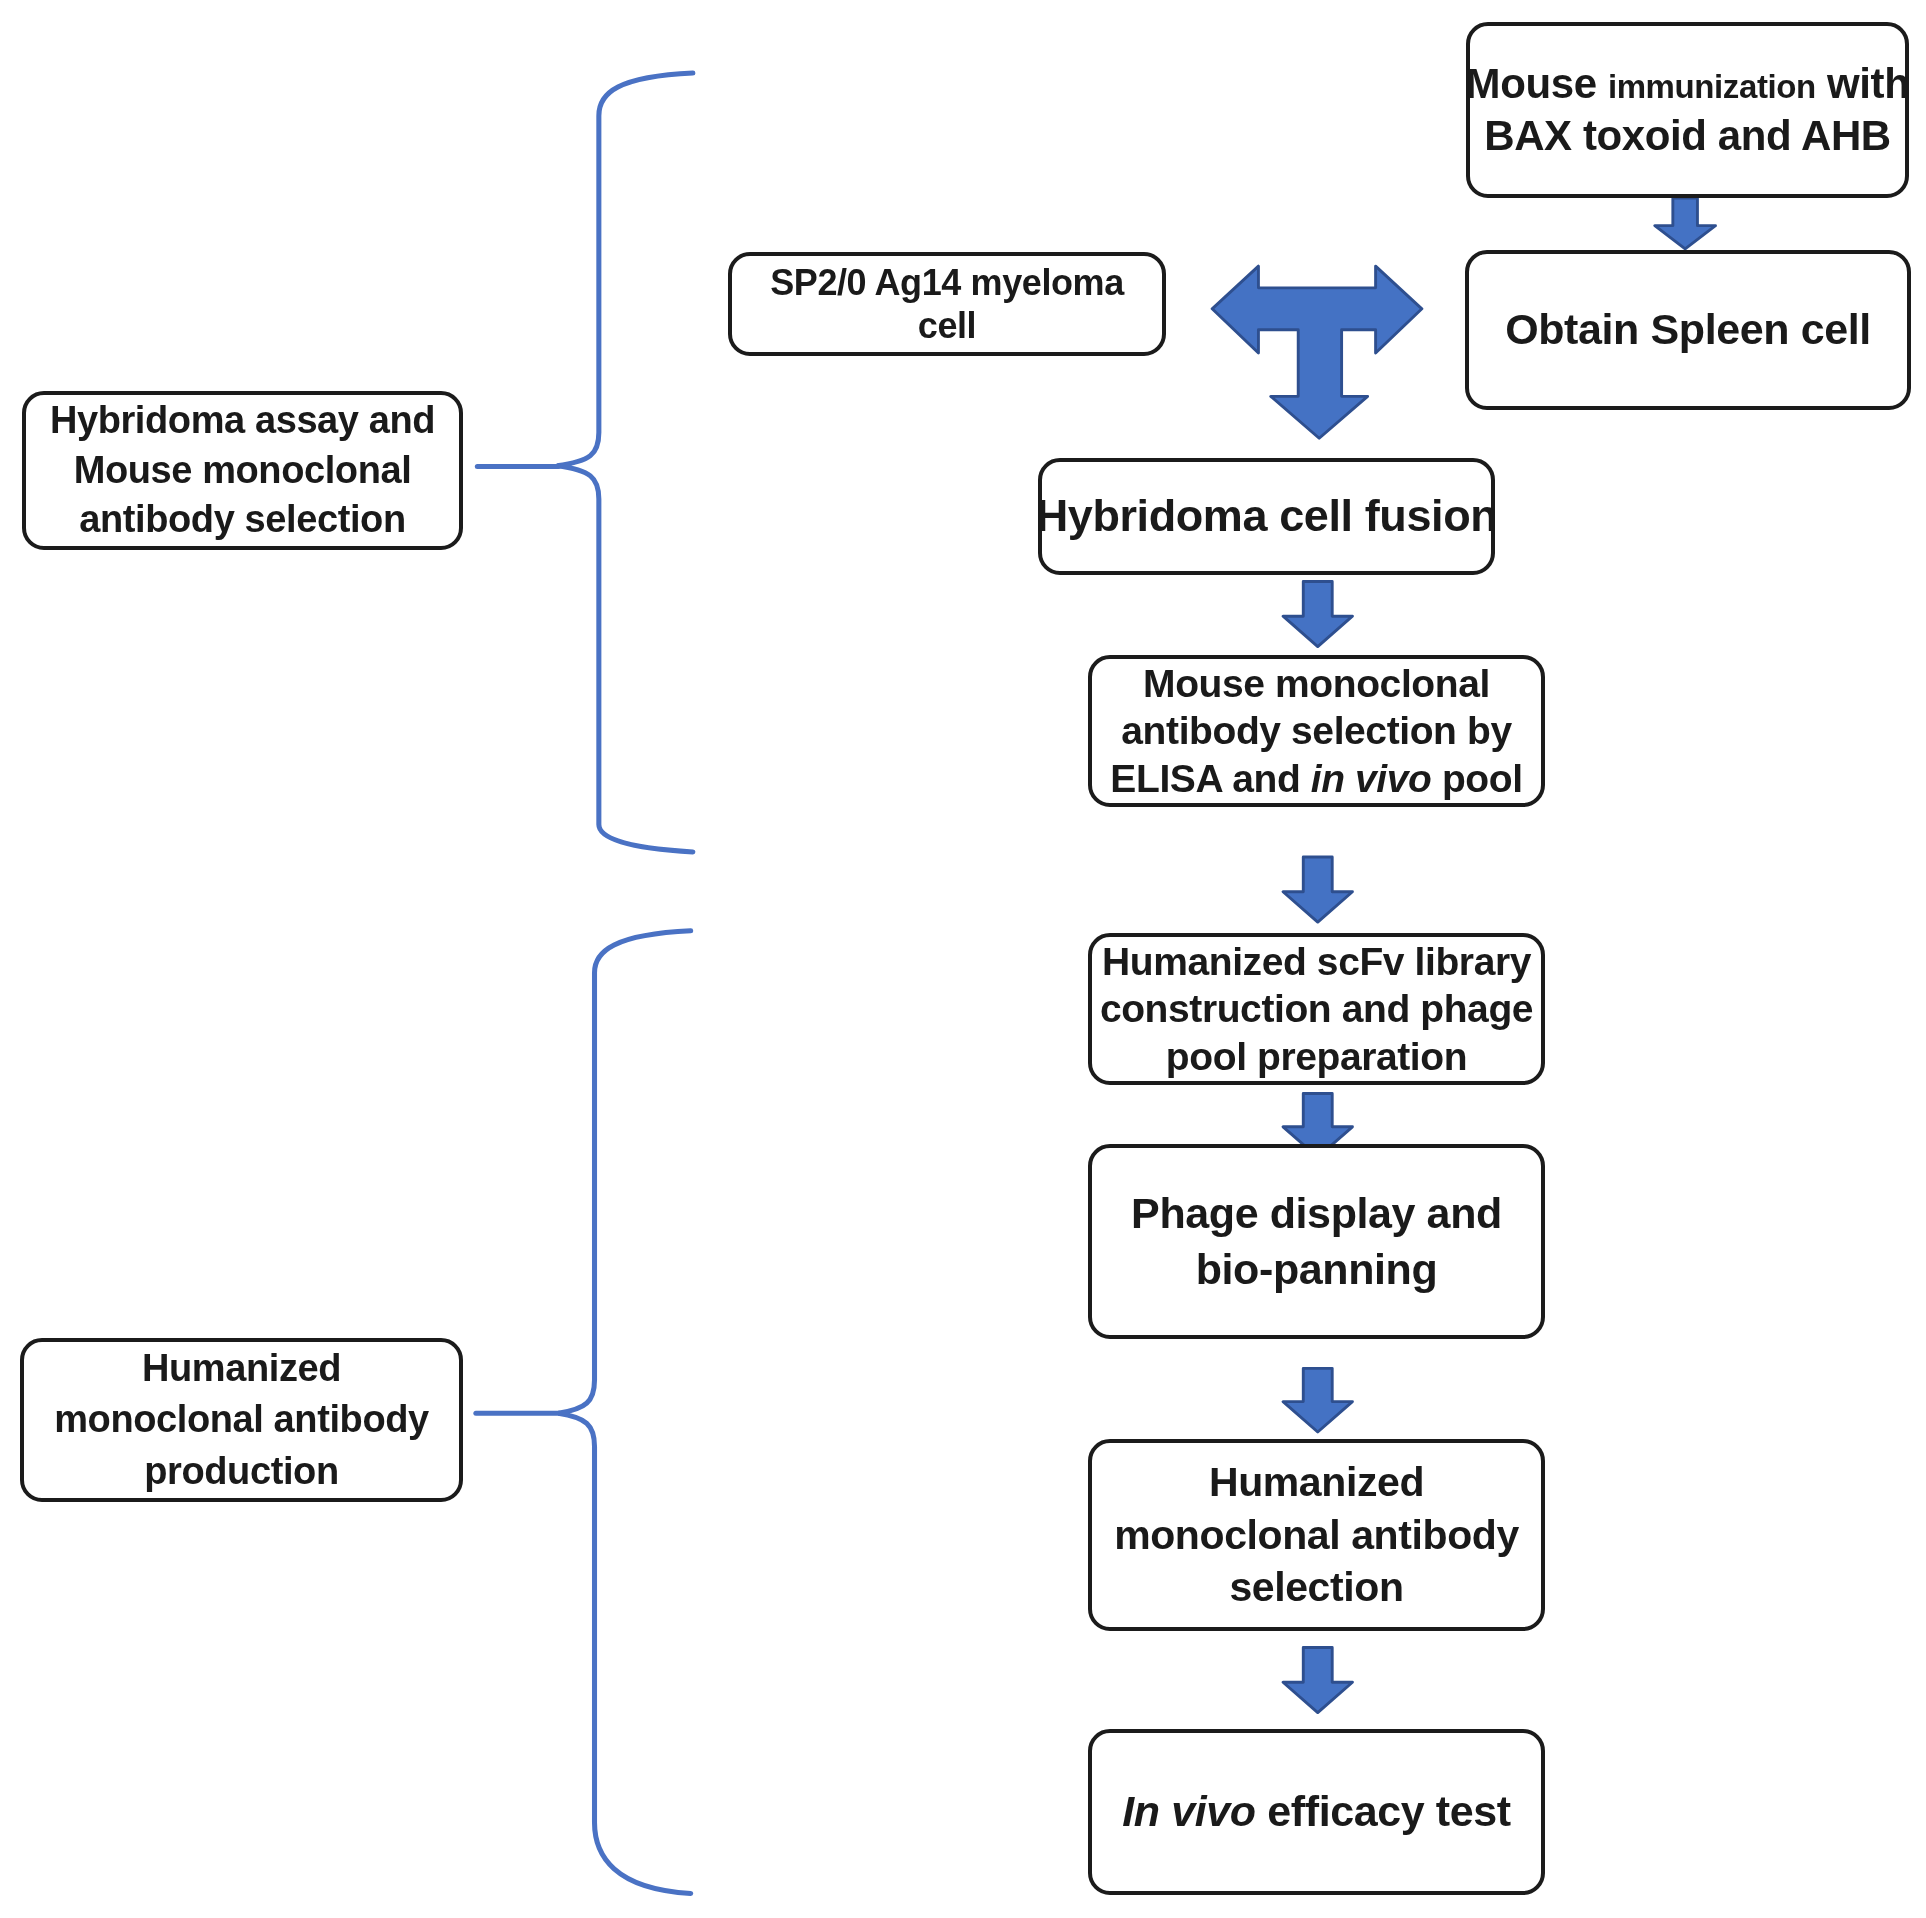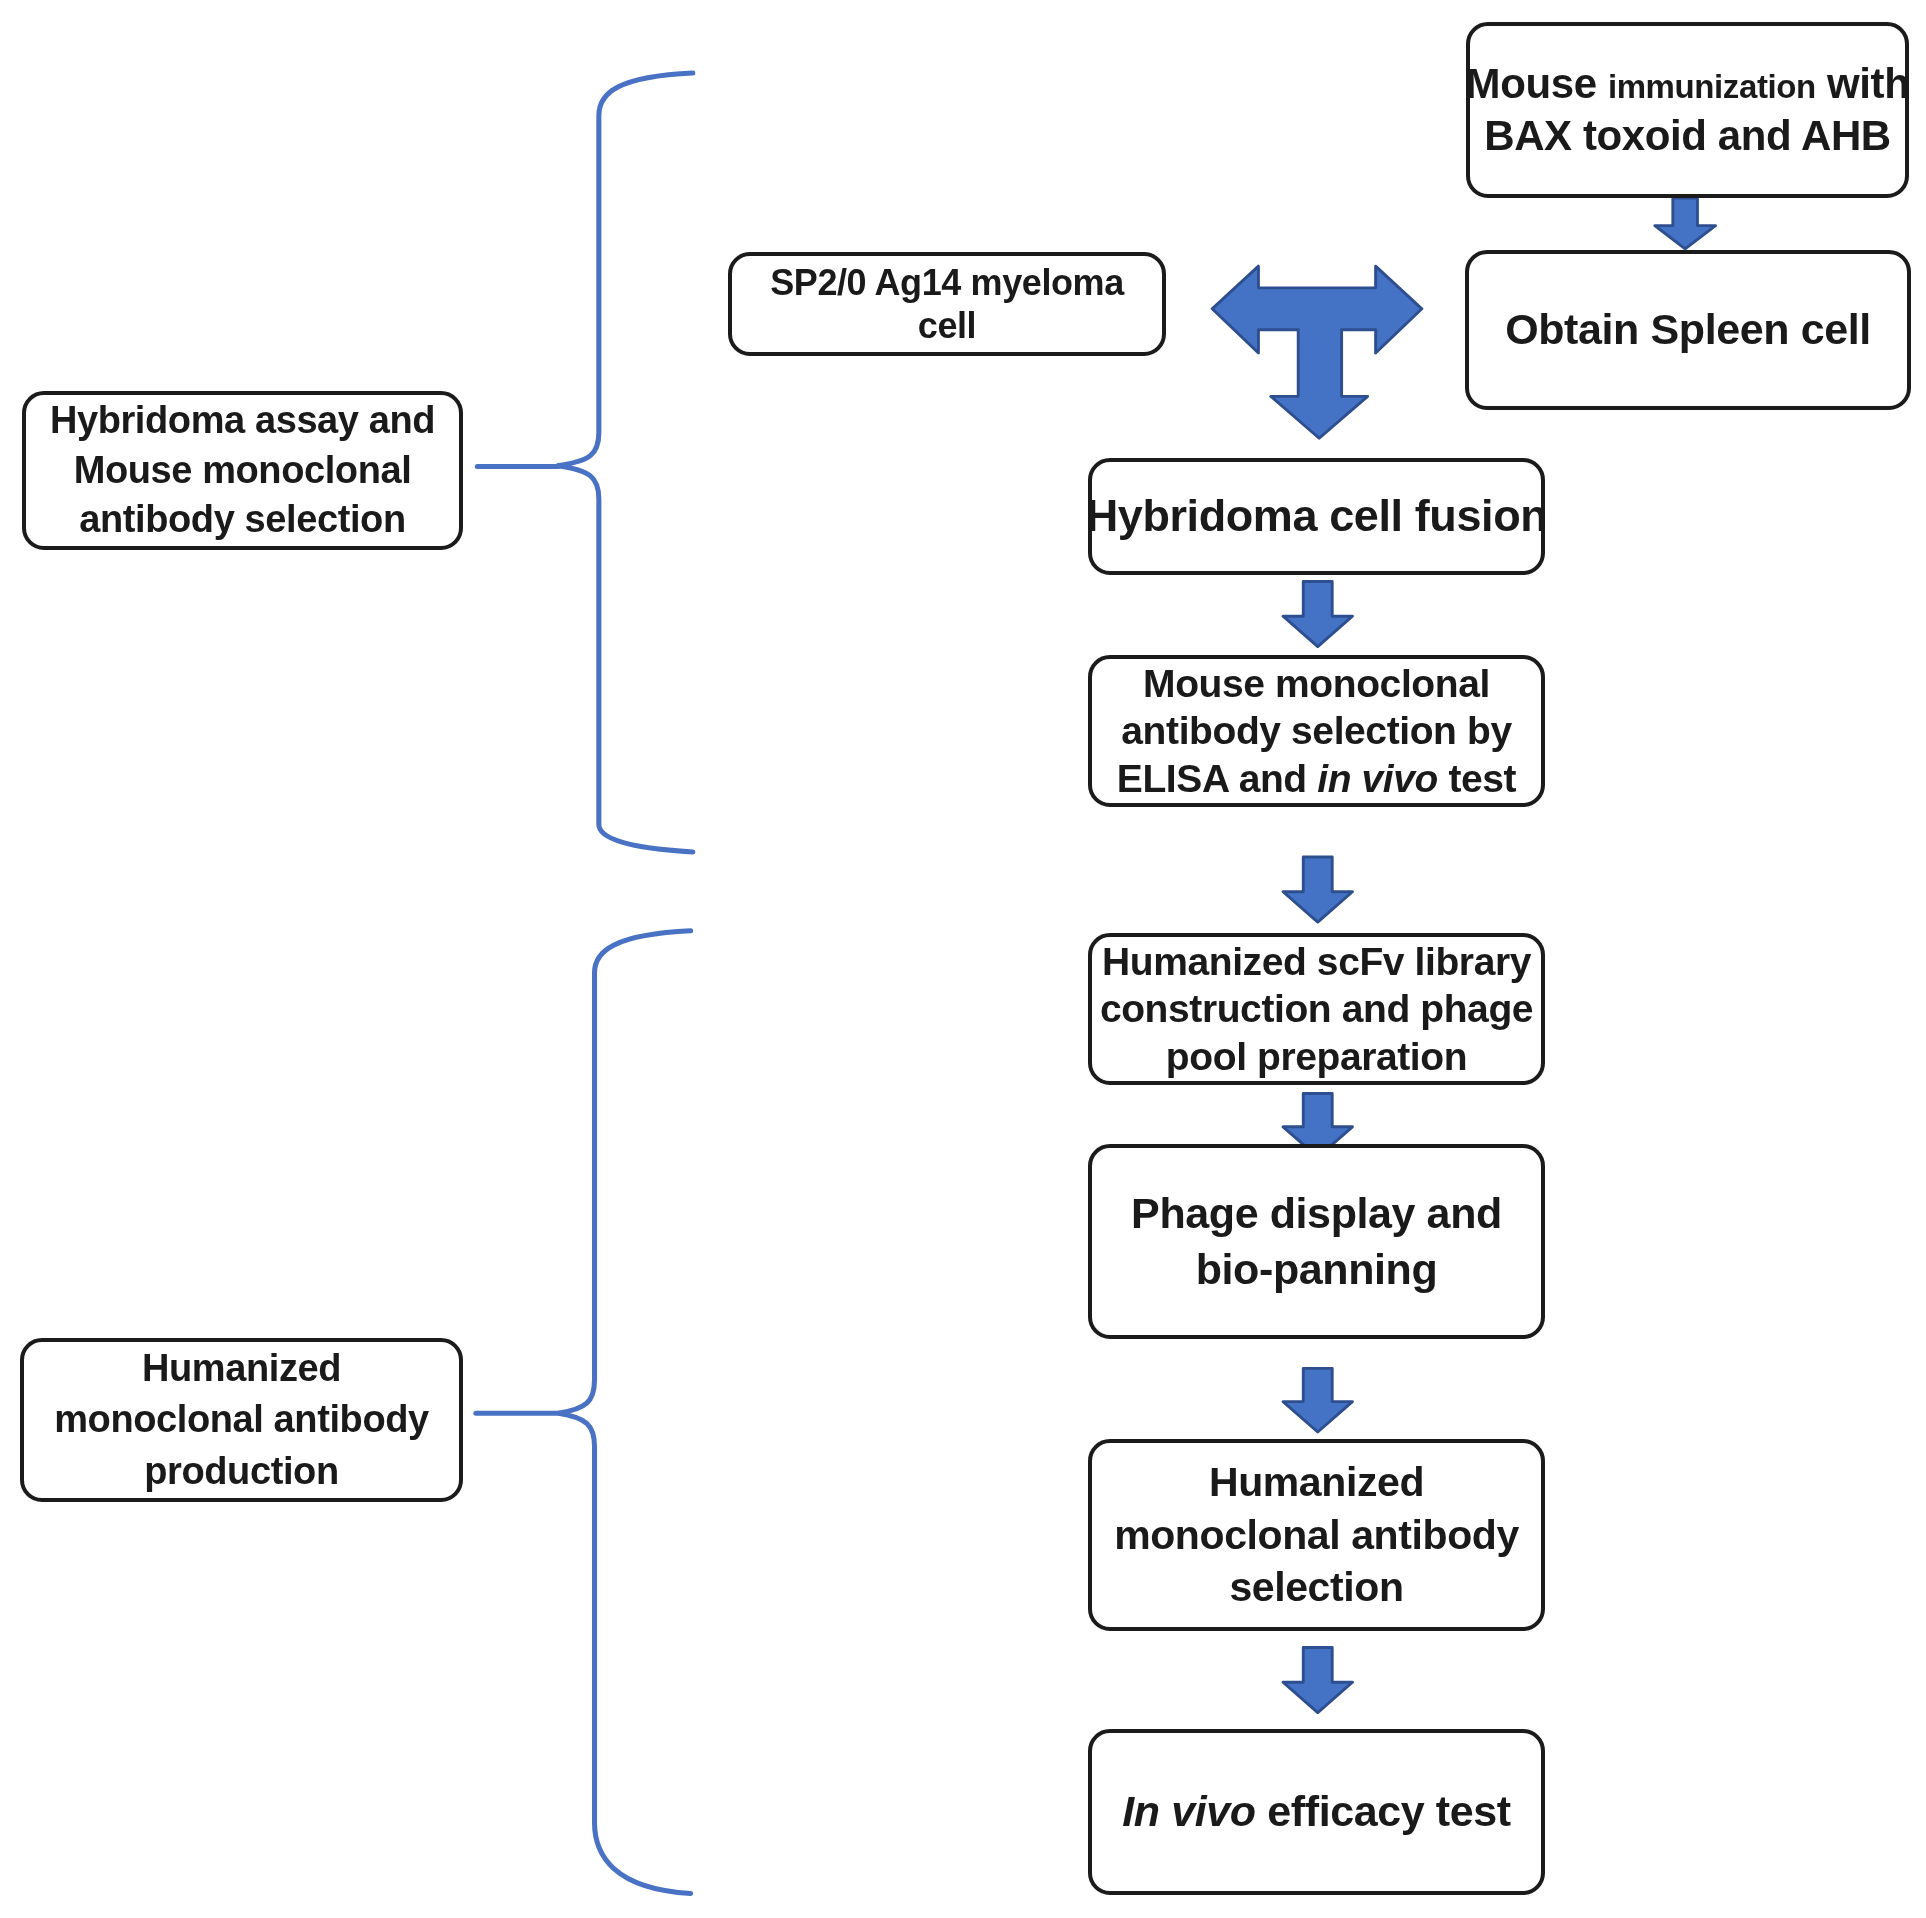--- a/index.html
+++ b/index.html
@@ -26,21 +26,21 @@
     text-align:center;
     letter-spacing:-0.4px;
     line-height:1.25;
   }
   .box .line{white-space:nowrap;}
   
   .b-mouseimm {left:1466px;top:22px;  width:443px;height:176px;font-size:42px;}
   .b-mouseimm .small{font-size:33px;}
   .b-obtain   {left:1465px;top:250px; width:446px;height:160px;font-size:43px;}
   .b-sp20     {left:728px;top:252px; width:438px;height:104px;font-size:36px;line-height:1.2;}
-  .b-fusion   {left:1088px;top:458px; width:457px;height:117px;font-size:45px;}
+  .b-fusion   {left:1038px;top:458px; width:457px;height:117px;font-size:45px;}
   .b-elisa    {left:1088px;top:655px; width:457px;height:152px;font-size:39px;line-height:1.22;}
   .b-scfv     {left:1088px;top:933px;width:457px;height:152px;font-size:39px;line-height:1.22;}
   .b-phage    {left:1088px;top:1144px;width:457px;height:195px;font-size:43px;line-height:1.3;}
   .b-humsel   {left:1088px;top:1439px;width:457px;height:192px;font-size:41px;line-height:1.28;}
   .b-invivo   {left:1088px;top:1729px;width:457px;height:166px;font-size:43px;}
   .b-label1   {left:22px;  top:391px; width:441px;height:159px;font-size:38px;line-height:1.3;}
   .b-label2   {left:20px;  top:1338px;width:443px;height:164px;font-size:38px;line-height:1.35;}
   i{font-style:italic;}
 </style>
 </head>
@@ -113,21 +113,21 @@
     <div class="line">Obtain Spleen cell</div>
   </div>
 
   <div class="box b-fusion">
     <div class="line">Hybridoma cell fusion</div>
   </div>
 
   <div class="box b-elisa">
     <div class="line">Mouse monoclonal</div>
     <div class="line">antibody selection by</div>
-    <div class="line"><span>ELISA and </span><i>in vivo</i><span> test</span></div>
+    <div class="line"><span>ELISA and </span><i>in vivo</i><span> pool</span></div>
   </div>
 
   <div class="box b-scfv">
     <div class="line">Humanized scFv library</div>
     <div class="line">construction and phage</div>
     <div class="line">pool preparation</div>
   </div>
 
   <div class="box b-phage">
     <div class="line">Phage display and</div>

